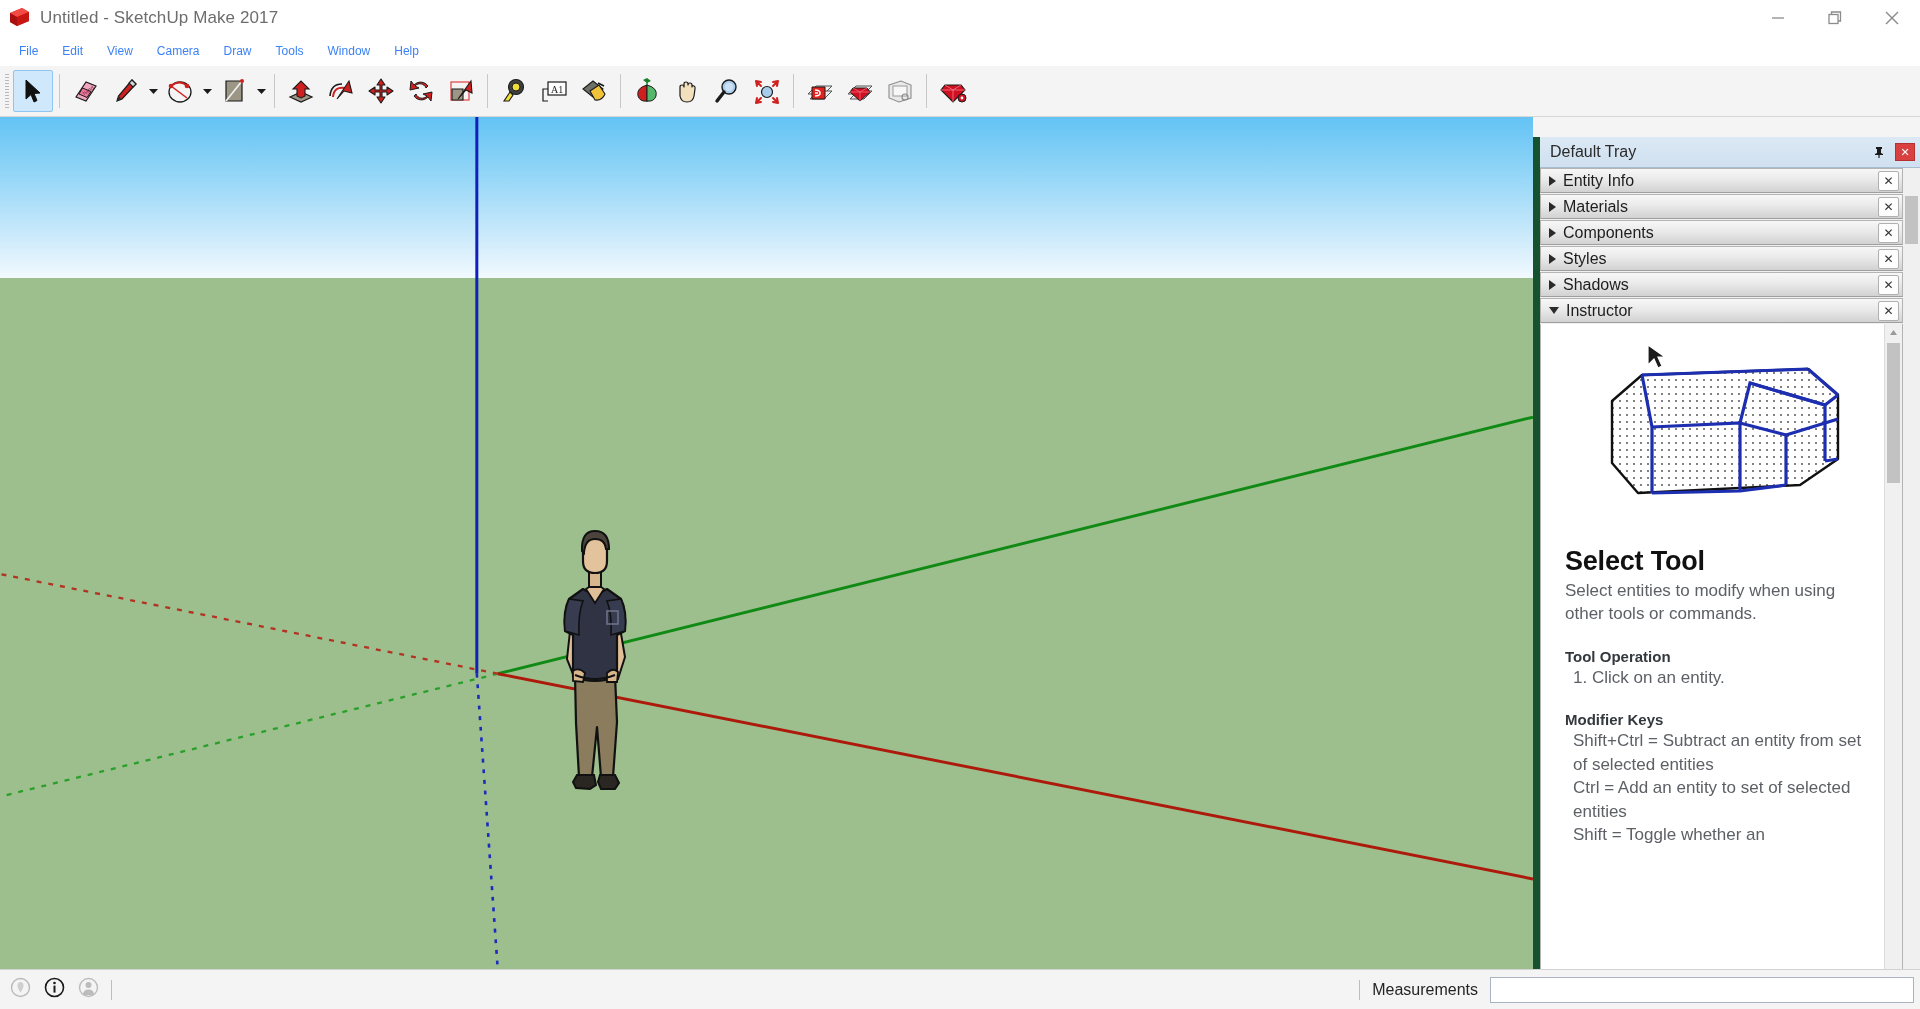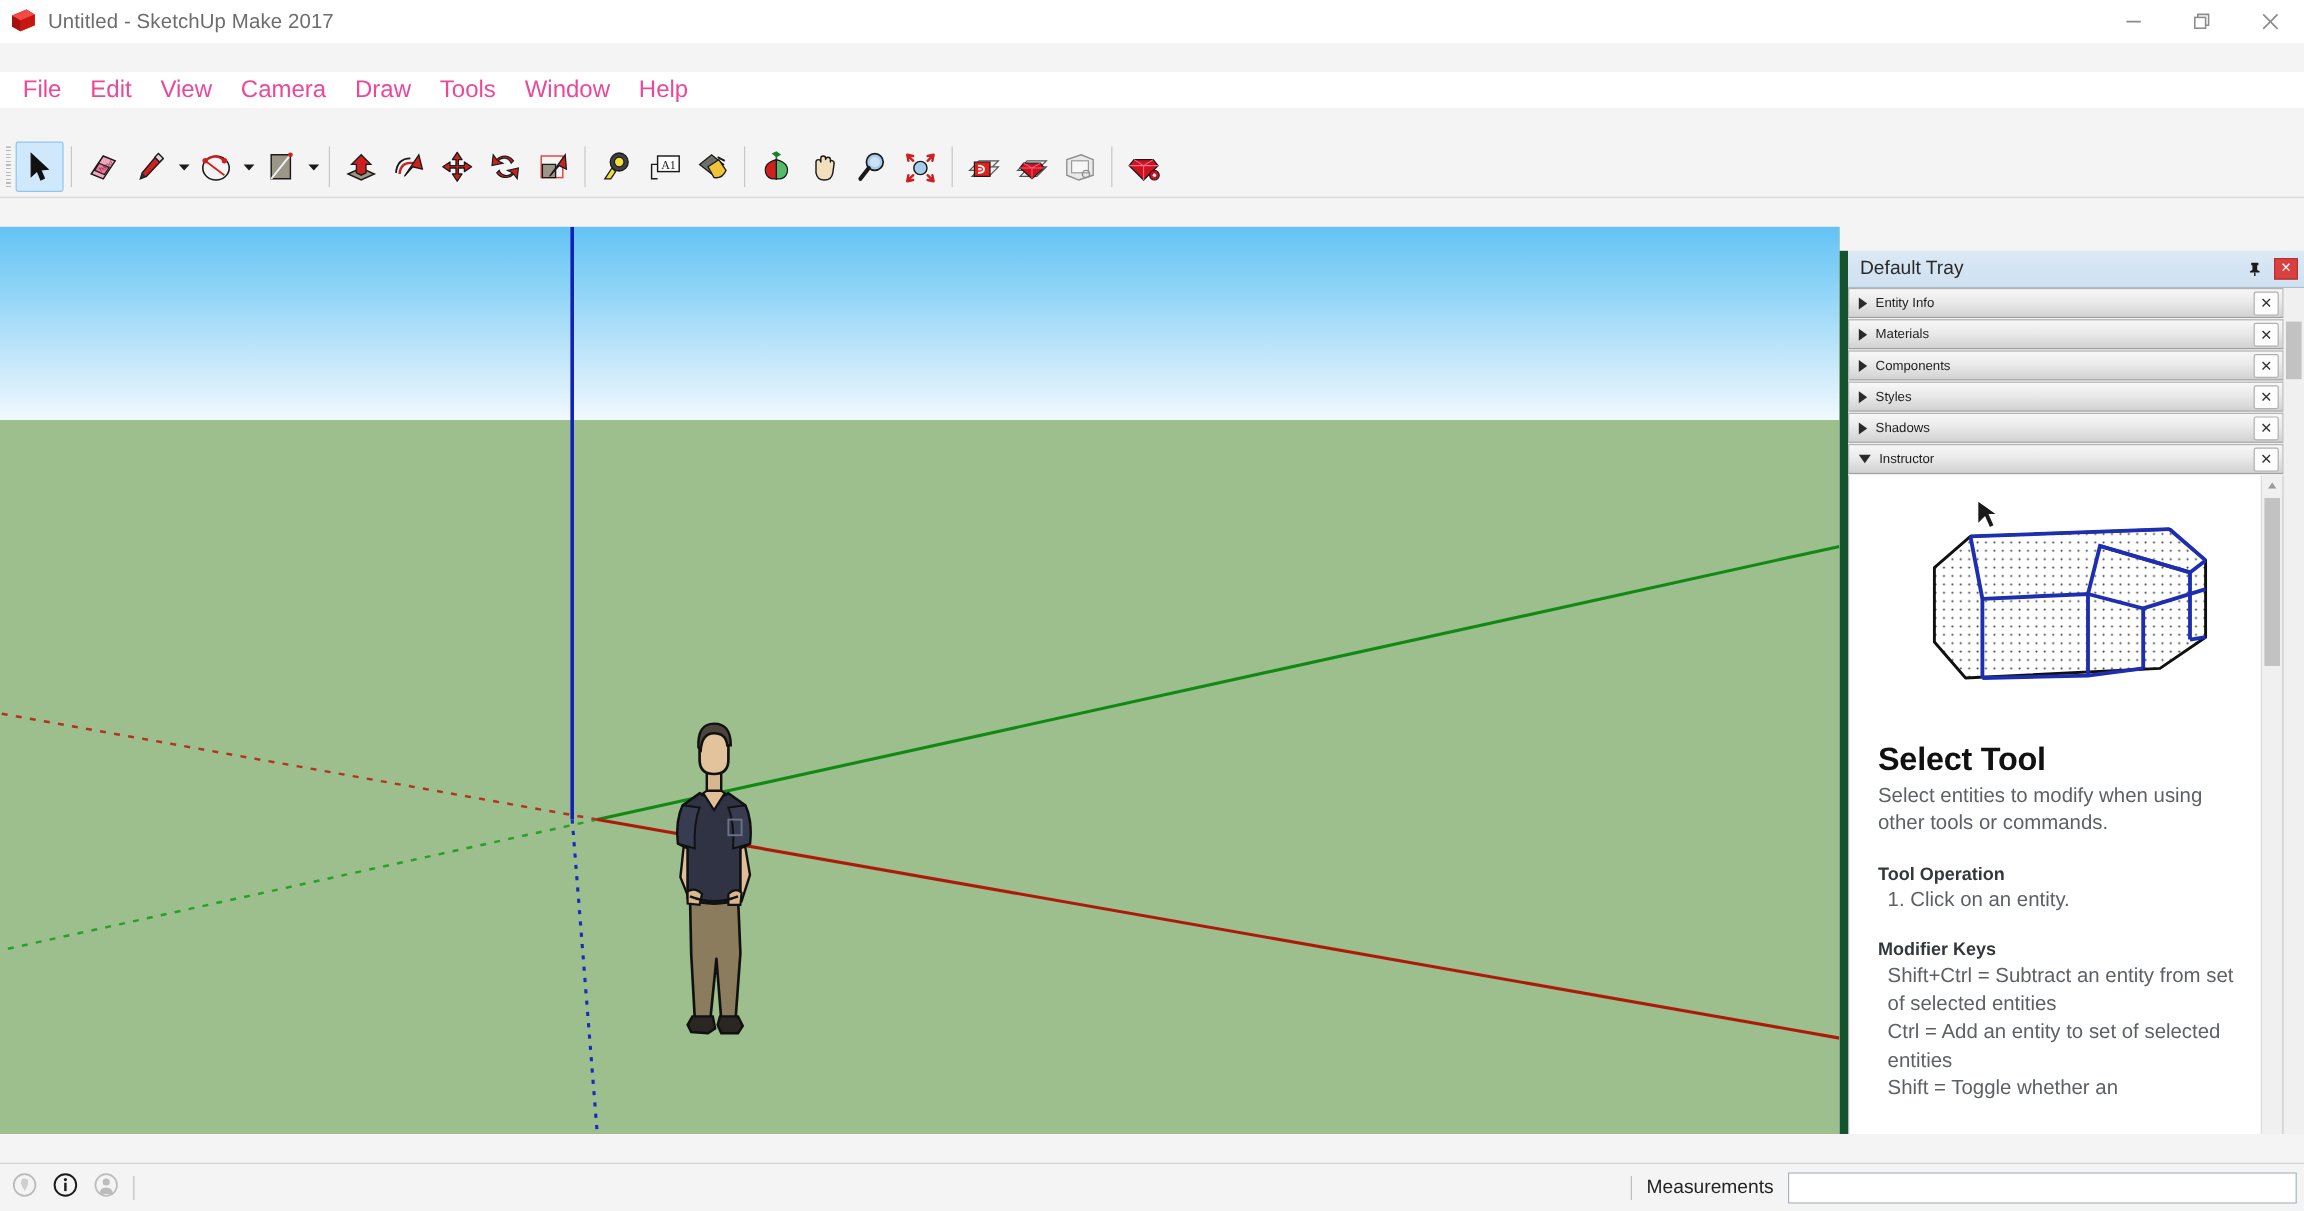--- a/index.html
+++ b/index.html
@@ -2,33 +2,33 @@
 <html><head>
 <meta charset="utf-8">
 <style>
   html,body{margin:0;padding:0;}
   body{
     width:1920px;height:1009px;overflow:hidden;
     font-family:"Liberation Sans", sans-serif;
     background:#ffffff;
     -webkit-font-smoothing:antialiased;
   }
-  .app{position:relative;width:1920px;height:1009px;display:flex;flex-direction:column;background:#f4f4f4;gap:24px;}
+  .app{position:relative;width:1920px;height:1009px;display:flex;flex-direction:column;background:#f4f4f4;}
 
   
   .titlebar{height:36px;background:#ffffff;display:flex;align-items:center;position:relative;flex:0 0 36px;}
   .tb-logo{width:26px;height:26px;margin-left:7px;margin-right:7px;position:relative;flex:0 0 26px;}
   .tb-title{font-size:17px;color:#6d6d6d;letter-spacing:.1px;white-space:nowrap;}
   .tb-btns{margin-left:auto;display:flex;height:36px;}
   .tb-btn{width:57px;height:36px;display:flex;align-items:center;justify-content:center;}
   .tb-btn svg{display:block;}
 
   
   .menubar{height:30px;background:#ffffff;display:flex;align-items:center;padding-left:7px;flex:0 0 30px;}
-  .menu-item{font-size:20px;color:#ec4899;padding:3px 12px;white-space:nowrap;}
+  .menu-item{font-size:12px;color:#3b82f6;padding:3px 12px;white-space:nowrap;}
 
   
   .toolbar{height:50px;background:#f4f4f4;border-bottom:1px solid #d6d6d6;display:flex;align-items:center;flex:0 0 50px;position:relative;}
   .grip{width:9px;height:38px;margin-left:2px;margin-right:2px;
         background-image:repeating-linear-gradient(to bottom,#b9b9b9 0 1px,transparent 1px 3px);
         background-size:4px 100%;background-repeat:no-repeat;background-position:3px 2px;}
   .tgroup{display:flex;align-items:center;height:44px;}
   .tsep{width:1px;height:34px;background:#c8c8c8;margin:0 6px;}
   .tbtn{width:38px;height:40px;display:flex;align-items:center;justify-content:center;position:relative;border:1px solid transparent;border-radius:2px;}
   .tbtn.active{background:#cfe8fb;border:1px solid #8ec6ef;}
@@ -64,21 +64,21 @@
   .tray-body{flex:1 1 auto;display:flex;min-height:0;}
   .tray-panels{flex:1 1 auto;display:flex;flex-direction:column;min-width:0;}
 
   .panel-head{height:23px;display:flex;align-items:center;
               background:linear-gradient(to bottom,#f7f7f7 0%,#eaeaea 45%,#d2d2d2 100%);
               border:1px solid #b4b4b4;border-bottom:1px solid #9f9f9f;margin-bottom:1px;
               padding-left:8px;flex:0 0 23px;position:relative;}
   .tri{width:0;height:0;margin-right:7px;}
   .tri.collapsed{border-left:7px solid #2a2a2a;border-top:5px solid transparent;border-bottom:5px solid transparent;}
   .tri.expanded{border-top:7px solid #2a2a2a;border-left:5px solid transparent;border-right:5px solid transparent;}
-  .panel-label{font-size:11px;color:#1d1d1d;}
+  .panel-label{font-size:16px;color:#1d1d1d;}
   .panel-x{position:absolute;right:3px;top:2px;width:19px;height:18px;background:#fdfdfd;border:1px solid #b0b0b0;
            border-radius:2px;display:flex;align-items:center;justify-content:center;font-size:12px;color:#333;line-height:1;}
 
   .instructor{flex:1 1 auto;background:#ffffff;border-left:1px solid #b4b4b4;border-right:1px solid #b4b4b4;
               display:flex;min-height:0;overflow:hidden;position:relative;}
   .instructor-content{flex:1 1 auto;padding:14px 6px 0 20px;min-width:0;overflow:hidden;}
   .inst-img{height:190px;display:flex;align-items:center;justify-content:center;position:relative;}
   .inst-h1{font-size:27px;font-weight:bold;color:#111;margin:18px 0 2px 4px;letter-spacing:-.2px;}
   .inst-p{font-size:17px;color:#5d6166;line-height:1.38;margin:0 0 0 4px;}
   .inst-h2{font-size:15px;font-weight:bold;color:#33383d;margin:22px 0 1px 4px;}

